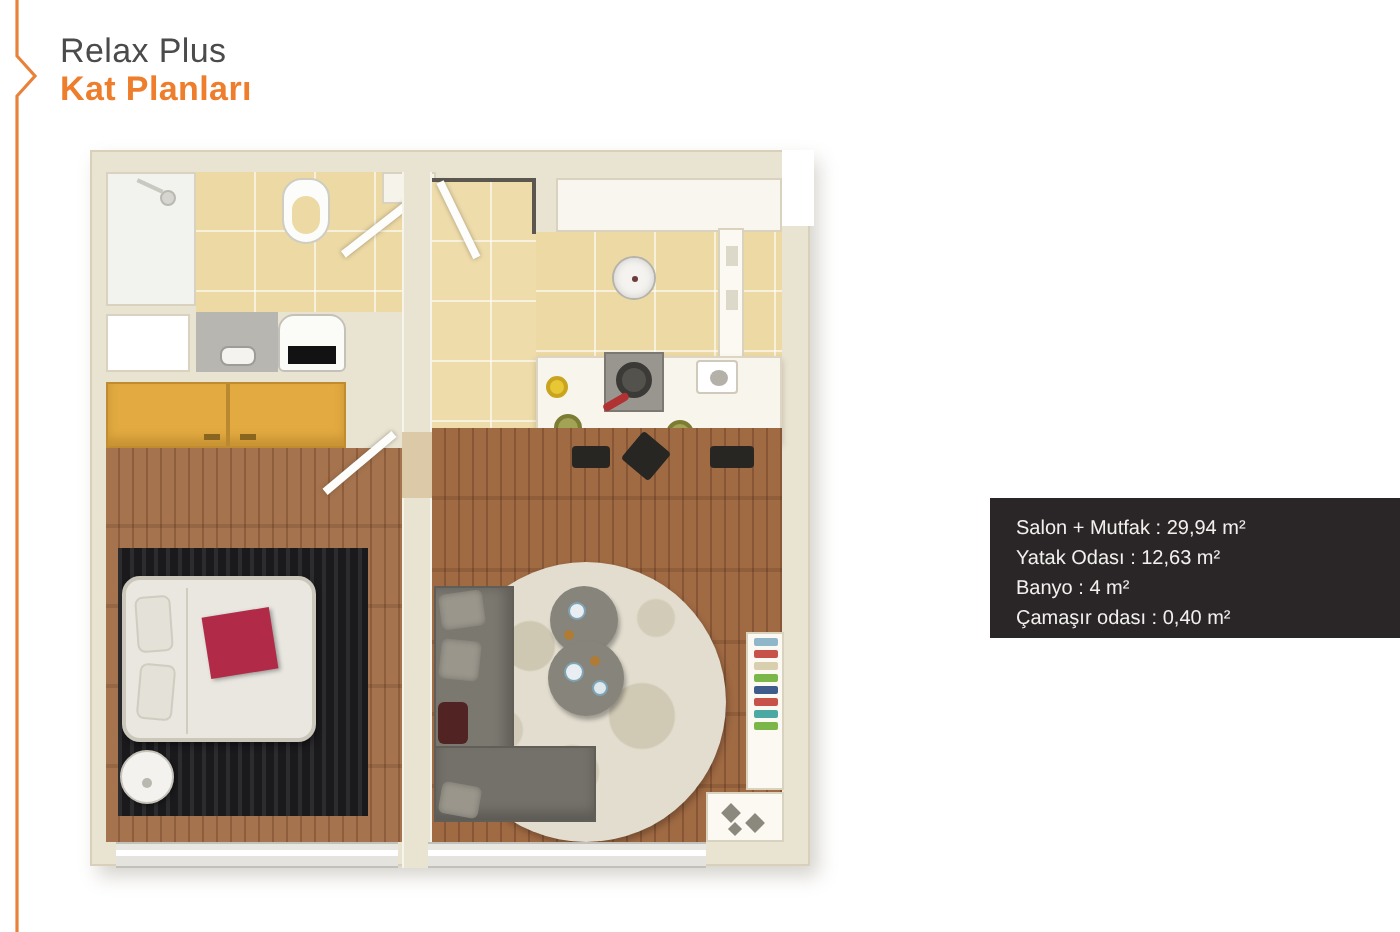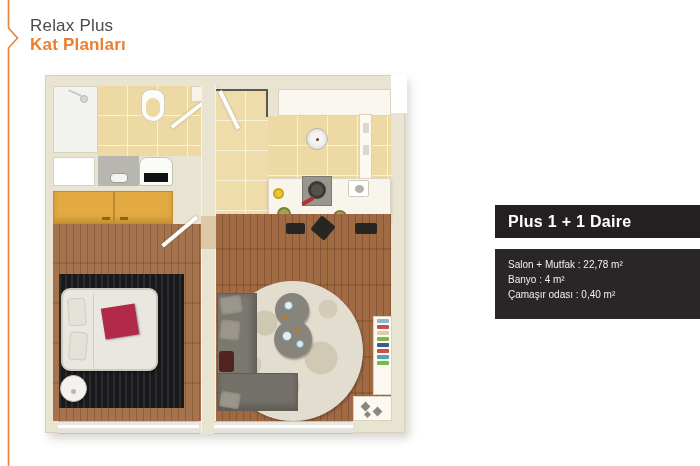--- a/index.html
+++ b/index.html
@@ -192,22 +192,20 @@
 
     <div class="abs" style="left:307px;top:320px;width:39px;height:25px;background:#fbf9f2;border:1px solid #d9d2bf;">
       <div class="diamond" style="left:8px;top:6px;"></div>
       <div class="diamond" style="left:20px;top:11px;"></div>
       <div class="diamond" style="left:11px;top:15px;width:5px;height:5px;"></div>
     </div>
 
     <div class="abs window-band" style="left:168px;top:345px;width:139px;height:13px;"></div>
   </div>
 
-  <div id="unit-title-box">
-    <span>Plus 1 + 1 Daire</span>
-  </div>
   <div id="unit-specs-box">
-    <div>Salon + Mutfak : 22,78 m²</div>
+    <div>Salon + Mutfak : 29,94 m²</div>
+    <div>Yatak Odası : 12,63 m²</div>
     <div>Banyo : 4 m²</div>
     <div>Çamaşır odası : 0,40 m²</div>
   </div>
 
 </div>
 
 </body></html>

